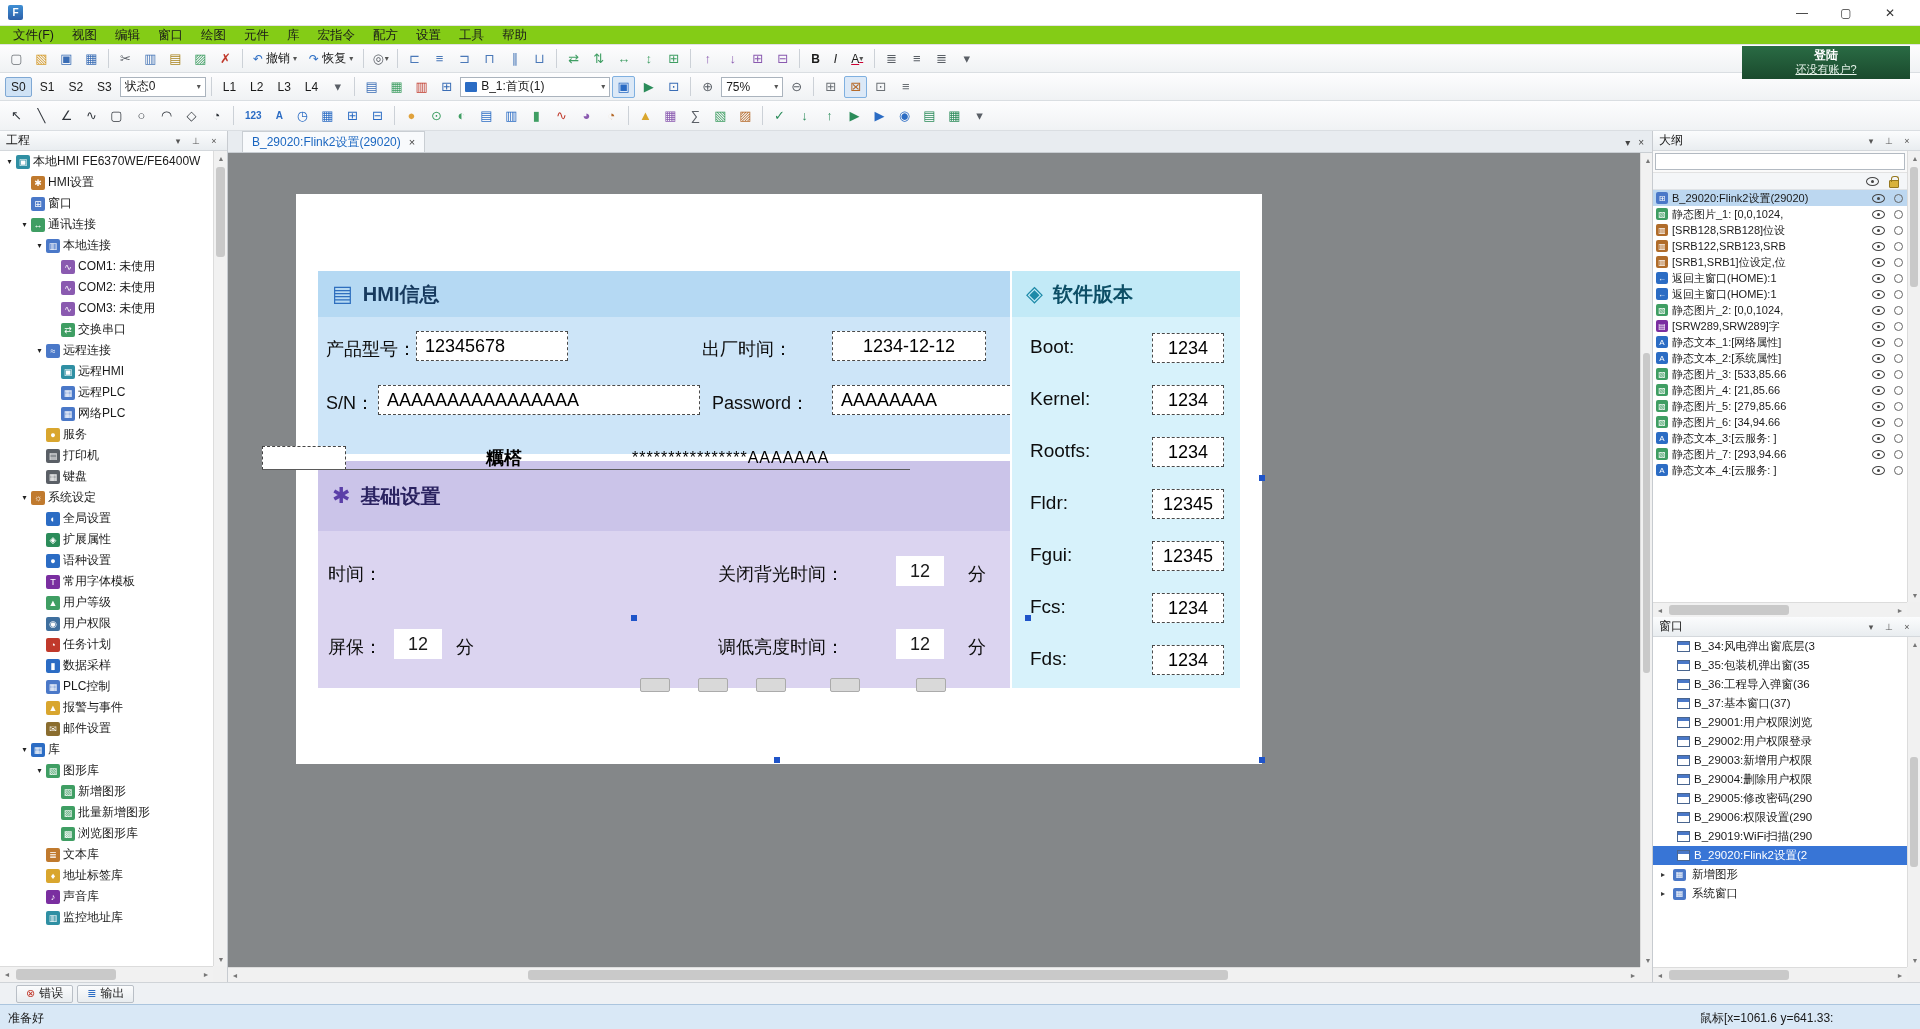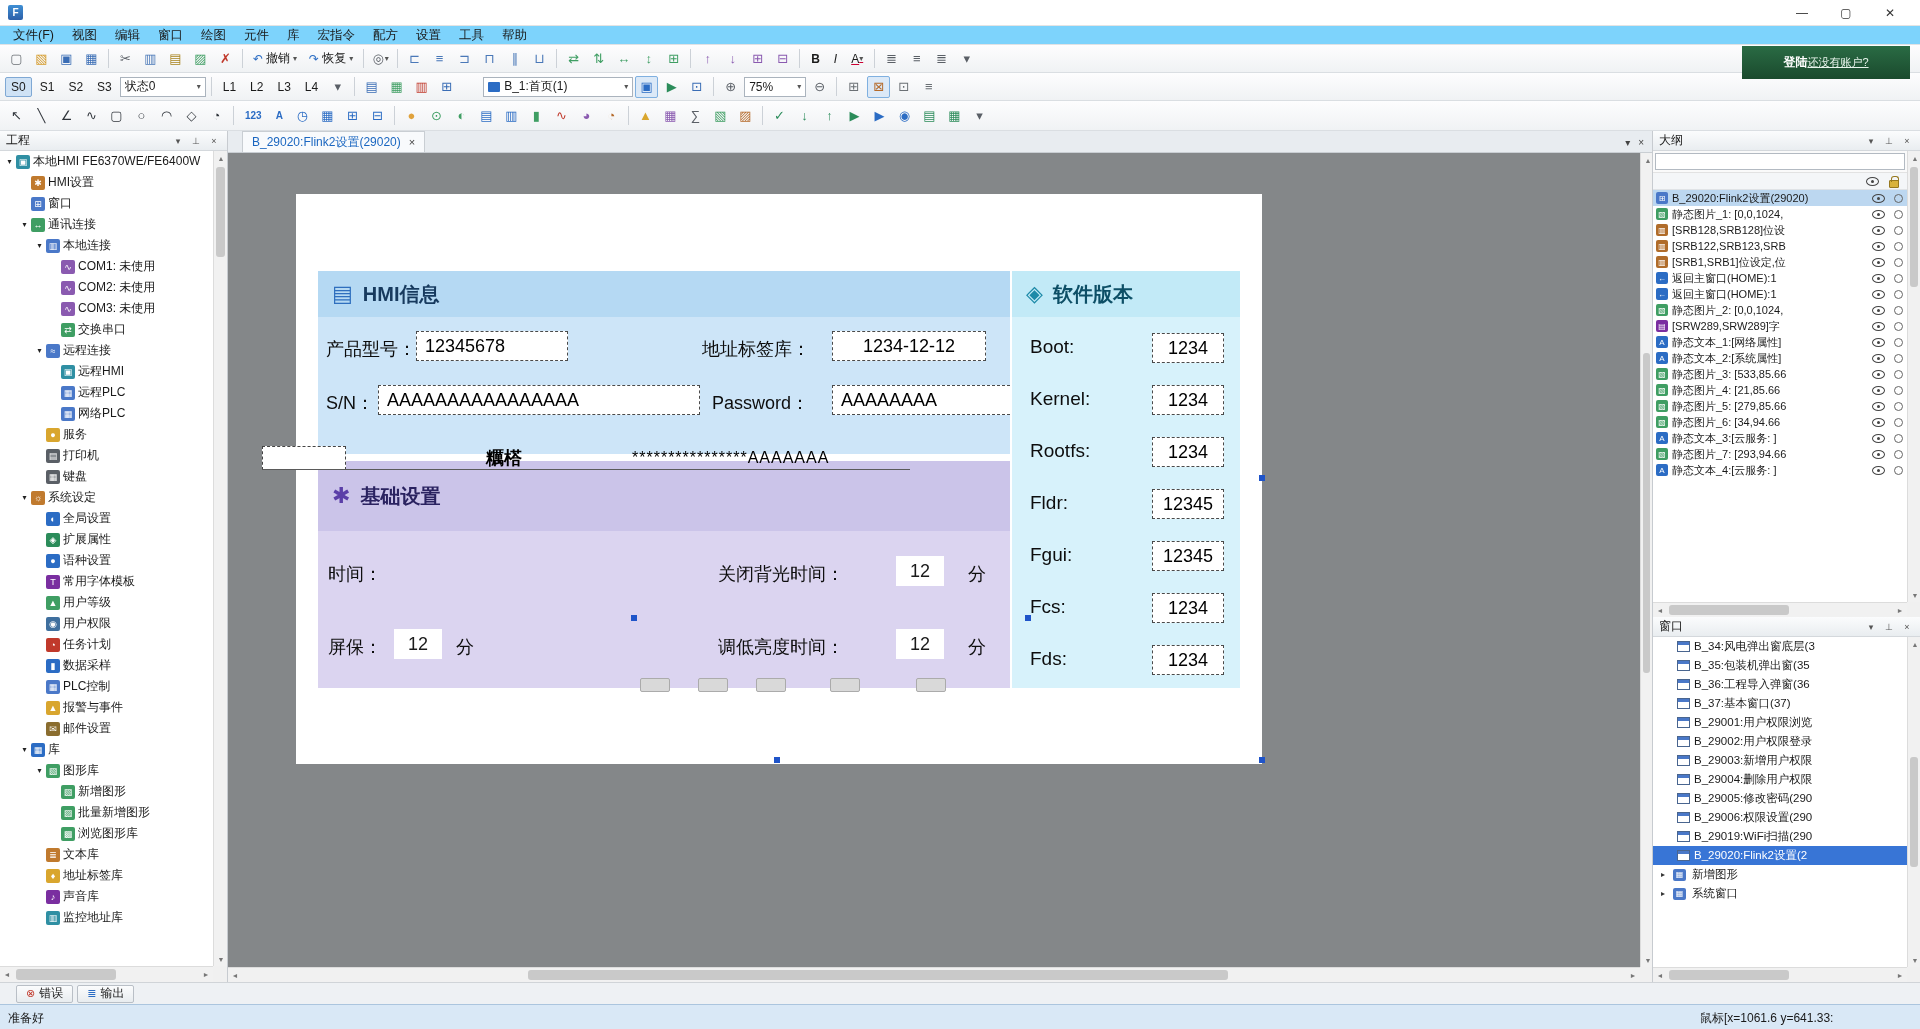--- a/index.html
+++ b/index.html
@@ -9,21 +9,21 @@
   
   .titlebar { position:absolute; left:0; top:0; width:1920px; height:26px; background:#ffffff;
     border-bottom:1px solid #e4e4e4; display:flex; align-items:center; padding:0 8px; font-size:13px; }
   .app-icon { width:15px; height:15px; background:linear-gradient(#3f8fd4,#2b5fa8); color:#fff;
     font-size:10px; font-weight:bold; display:flex; align-items:center; justify-content:center;
     border-radius:2px; margin-right:7px; }
   .win-controls { margin-left:auto; display:flex; height:100%; }
   .wc { width:44px; height:100%; display:flex; align-items:center; justify-content:center; font-size:12px; color:#333; }
 
   
-  .menubar { position:absolute; left:0; top:26px; width:1920px; height:19px; background:#7dd3fc;
+  .menubar { position:absolute; left:0; top:26px; width:1920px; height:19px; background:#84cc16;
     border-bottom:1px solid #e0e2e5; display:flex; align-items:center; padding-left:4px; }
   .menu-item { padding:0 9px; font-size:12.5px; line-height:19px; }
 
   
   .tb { position:absolute; left:0; width:1920px; display:flex; align-items:center; gap:2px; padding:0 5px;
     background:linear-gradient(#fdfdfe,#f0f2f4); border-bottom:1px solid #dadee2; }
   #tb1 { top:45px; height:28px; }
   #tb2 { top:73px; height:28px; }
   #tb3 { top:101px; height:30px; }
   .icon-btn { min-width:23px; height:22px; display:inline-flex; align-items:center; justify-content:center;
@@ -37,21 +37,21 @@
   .tt-btn.small { font-size:10px; font-weight:bold; color:#2b6cc4; }
   .sep { width:1px; height:19px; background:#ccd1d7; margin:0 3px; flex:none; }
   .lb-btn { display:inline-flex; align-items:center; gap:3px; height:22px; padding:0 5px; font-size:12px; flex:none; }
   .dd { height:20px; border:1px solid #aab3bd; background:#fff; display:inline-flex; align-items:center;
     gap:4px; padding:0 4px; font-size:12px; flex:none; }
   .dd .dd-text { flex:1; white-space:nowrap; overflow:hidden; }
   .dd .caret, .mini-caret { font-size:8px; color:#555; }
   .dd-ic { width:12px; height:10px; border-radius:1px; flex:none; }
 
   .login { position:absolute; top:46px; right:10px; width:168px; height:33px;
-    background:linear-gradient(#2a6b44,#1a4a2d); color:#fff; display:flex; flex-direction:row;
+    background:linear-gradient(#2a6b44,#1a4a2d); color:#fff; display:flex; flex-direction:column;
     align-items:center; justify-content:center; line-height:1.25; }
   .login .main { font-size:12px; font-weight:bold; }
   .login .sub { font-size:11px; text-decoration:underline; color:#e8f5ec; }
 
   
   .workspace { position:absolute; left:0; top:131px; width:1920px; height:851px; }
 
   
   .panel-header { height:20px; background:linear-gradient(#fbfcfd,#e9edf0); border-bottom:1px solid #d4d8dc;
     display:flex; align-items:center; font-size:12px; padding:0 6px; gap:4px; }
@@ -357,21 +357,21 @@
     </div>
     <div class="icon-btn">
       <span class="glyph" style="color: rgb(63, 158, 99);">▦</span>
     </div>
     <div class="icon-btn">
       <span class="glyph" style="color: rgb(192, 57, 43);">▥</span>
     </div>
     <div class="icon-btn">
       <span class="glyph" style="color: rgb(58, 109, 181);">⊞</span>
     </div>
-    <div class="dd" style="width: 150px; margin-left: 23px;">
+    <div class="dd" style="width: 150px;">
       <span class="dd-ic" style="background: rgb(43, 108, 196);"></span>
       <span class="dd-text">B_1:首页(1)</span>
       <span class="caret">▾</span>
     </div>
     <div class="icon-btn pressed">
       <span class="glyph" style="color: rgb(43, 108, 196);">▣</span>
     </div>
     <div class="icon-btn">
       <span class="glyph" style="color: rgb(43, 140, 90);">▶</span>
     </div>
@@ -749,21 +749,21 @@
     <div class="canvas">
       <div class="design">
 
         <div class="dpanel p-hmi">
           <div class="ph2">
             <span class="ph-ic" style="color:#2f6fbe">▤</span>
             <span>HMI信息</span>
           </div>
           <span class="dlabel lbl-product">产品型号：</span>
           <div class="dashed-box box-product">12345678</div>
-          <span class="dlabel lbl-date">地址标签库：</span>
+          <span class="dlabel lbl-date">出厂时间：</span>
           <div class="dashed-box ctr box-date">1234-12-12</div>
           <span class="dlabel lbl-sn">S/N：</span>
           <div class="dashed-box box-sn">AAAAAAAAAAAAAAAA</div>
           <span class="dlabel lbl-pwd">Password：</span>
           <div class="dashed-box box-pwd">AAAAAAAA</div>
         </div>
 
         <div class="dpanel p-soft">
           <div class="ph2">
             <span class="ph-ic" style="color:#1d8aa8">◈</span>

